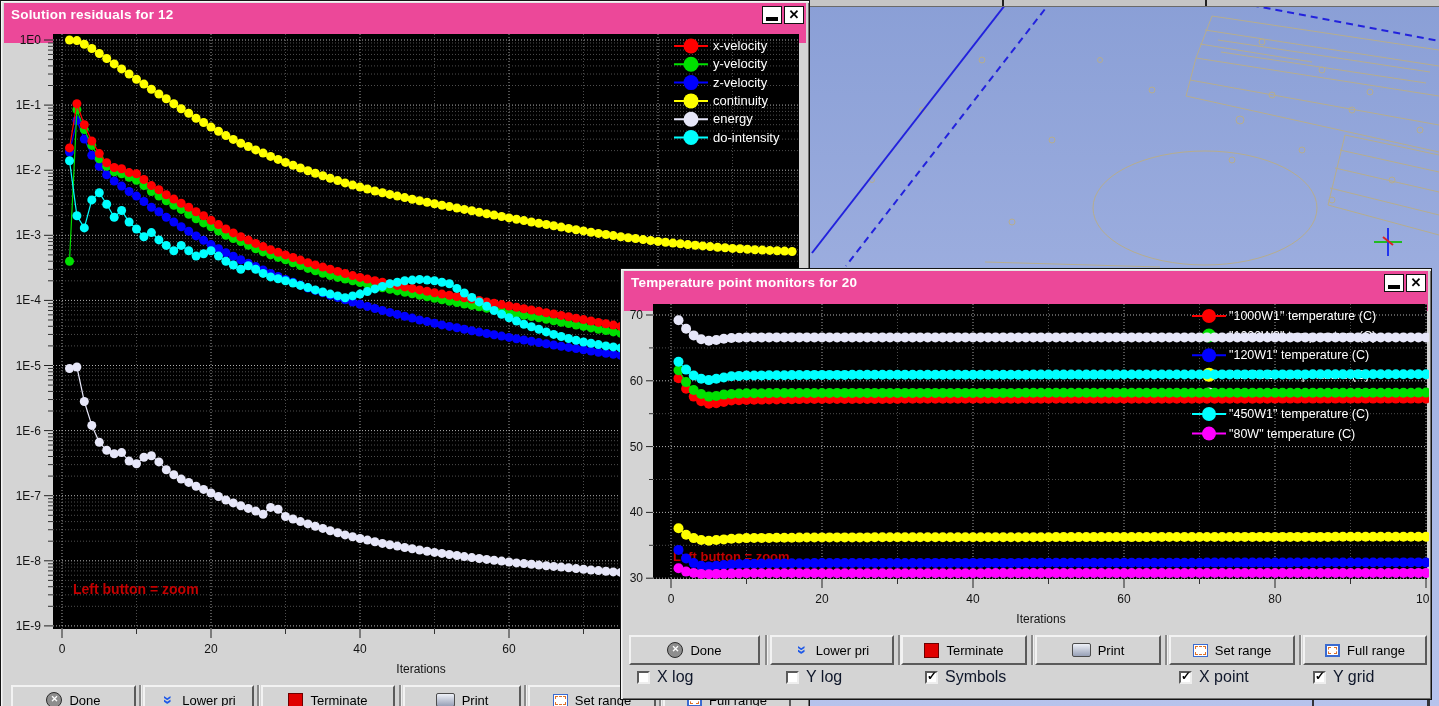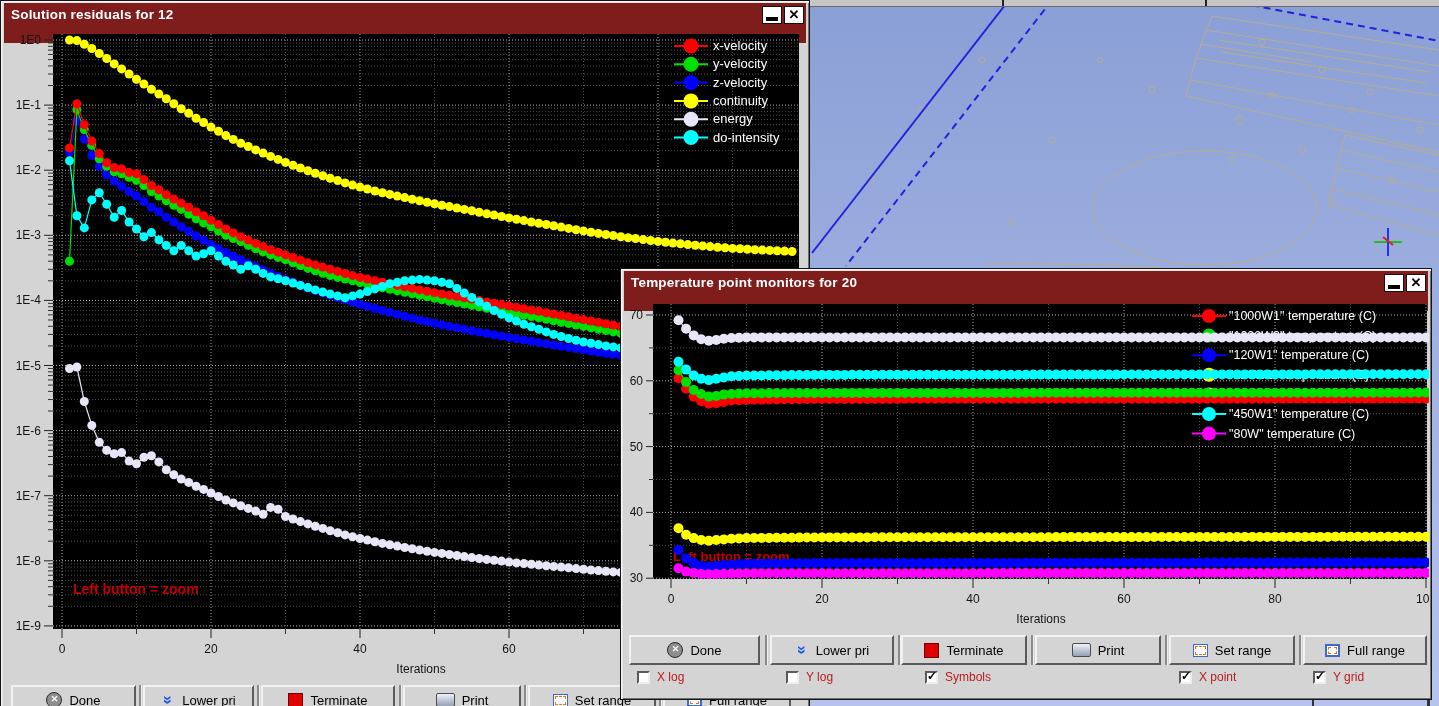--- a/index.html
+++ b/index.html
@@ -7,21 +7,21 @@
        font-family:"Liberation Sans",sans-serif;background:#9aa8d8}
   #cadbg{position:absolute;left:0;top:0;z-index:0}
   #tstrip{position:absolute;left:808px;top:0;width:631px;height:6px;background:#c6c6c6;border-bottom:1px solid #6a6a6a;z-index:1}
   .tsm{position:absolute;top:0;width:2px;height:6px;background:#222}
   .bm{position:absolute;background:#33343a;z-index:1}
 
   .xwin{position:absolute;background:#d4d4d4;border:1px solid #141414;
         box-shadow:inset 1px 1px 0 #f6f6f6,inset 2px 2px 0 #e4e4e4,inset -1px -1px 0 #707070}
   #win1{left:0;top:0;width:808px;height:760px;z-index:2}
   #win2{left:620px;top:268px;width:810px;height:430px;z-index:3}
-  .tbar{position:absolute;left:3px;right:3px;top:2px;height:40px;background:#7f1d1d;color:#fff;
+  .tbar{position:absolute;left:3px;right:3px;top:2px;height:40px;background:#ec4899;color:#fff;
         font-weight:bold;font-size:13.5px;line-height:24px;padding-left:7px;box-sizing:border-box;
         letter-spacing:.2px}
   .wbtns{position:absolute;right:2px;top:3px;display:flex;gap:2px}
   .wb{width:20px;height:18px;background:#fff;border:1px solid #111;position:relative;box-sizing:border-box}
   .wb .mg{position:absolute;left:3px;right:3px;bottom:2px;height:4px;background:#000}
   .wb.close{font-weight:900;font-size:13px;line-height:15px;text-align:center;color:#000}
 
   svg text.tk{font-family:"Liberation Sans",sans-serif;font-size:12px;fill:#141414}
   svg text.leg{font-family:"Liberation Sans",sans-serif;fill:#ffffff}
   svg text.ann{font-family:"Liberation Sans",sans-serif;font-weight:bold;fill:#c40000}
@@ -34,21 +34,21 @@
   .ic{display:inline-block;flex:0 0 auto}
   .ic-done{width:14px;height:14px;border-radius:50%;background:#8e8e8e;border:1px solid #2a2a2a;
            color:#fff;font-size:9px;line-height:13px;text-align:center;font-weight:bold}
   .ic-lower-pri{color:#1d58e8;font-weight:900;font-size:16px;transform:rotate(90deg);line-height:12px;width:14px;text-align:center}
   .ic-terminate{width:13px;height:13px;background:#e00000;border:1px solid #6d0000}
   .ic-print{width:17px;height:12px;background:linear-gradient(#eef1f8,#97a0b6);border:1px solid #4c4c4c;border-radius:2px}
   .ic-set-range,.ic-full-range{width:15px;height:13px;background:#fff;border:1px solid #3a6ad0;position:relative;box-sizing:border-box}
   .ic-full-range{border-width:2px}
   .ic-set-range i,.ic-full-range i{position:absolute;left:1px;top:1px;right:1px;bottom:1px;border:1px dashed #e0732a}
 
-  .cb{position:absolute;display:flex;align-items:center;gap:7px;font-size:12px;color:#b91c1c;cursor:pointer}
+  .cb{position:absolute;display:flex;align-items:center;gap:7px;font-size:16px;color:#0f172a;cursor:pointer}
   .cbx{width:13px;height:13px;background:#fff;border-top:2px solid #5a5a5a;border-left:2px solid #5a5a5a;
        border-right:2px solid #eee;border-bottom:2px solid #eee;box-sizing:border-box;position:relative}
   .cbx.on::after{content:"✓";position:absolute;left:0px;top:-4px;font-weight:900;font-size:12px;color:#000}
 </style>
 </head>
 <body>
 
 <svg id="cadbg" width="1439" height="706">
   <defs>
     <linearGradient id="bg" x1="0" y1="0" x2="0" y2="1">

